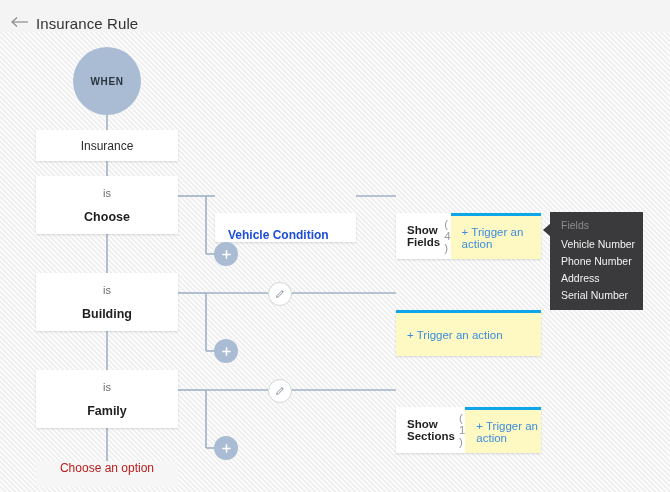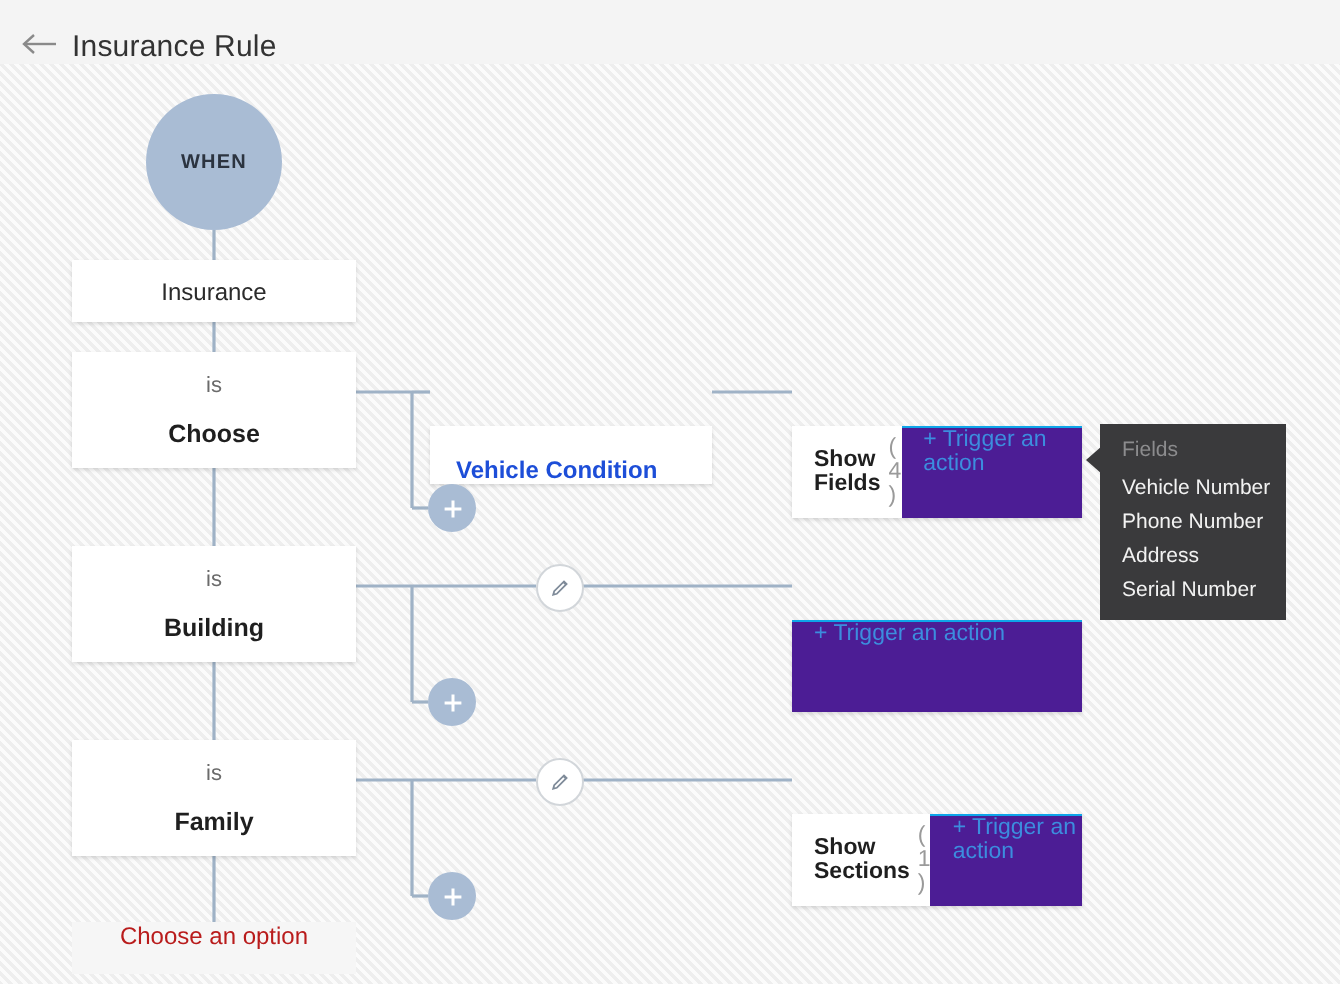--- a/index.html
+++ b/index.html
@@ -143,23 +143,24 @@
     font-weight: bold;
   }
   .action-count {
     color: #9a9a9a;
     font-weight: normal;
     margin-left: 4px;
   }
   .action-link-row {
     flex: 1 1 auto;
     display: flex;
+    align-items: center;
     padding-left: 11px;
-    background: #4c1d95;
-    border-top: 1px solid #0ea5e9;
+    background: #fef9c3;
+    border-top: 3px solid #0ea5e9;
   }
   .action-link {
     font-size: 11.5px;
     color: #3c8dde;
     cursor: pointer;
   }
 
   
   .choose-card {
     display: flex;

